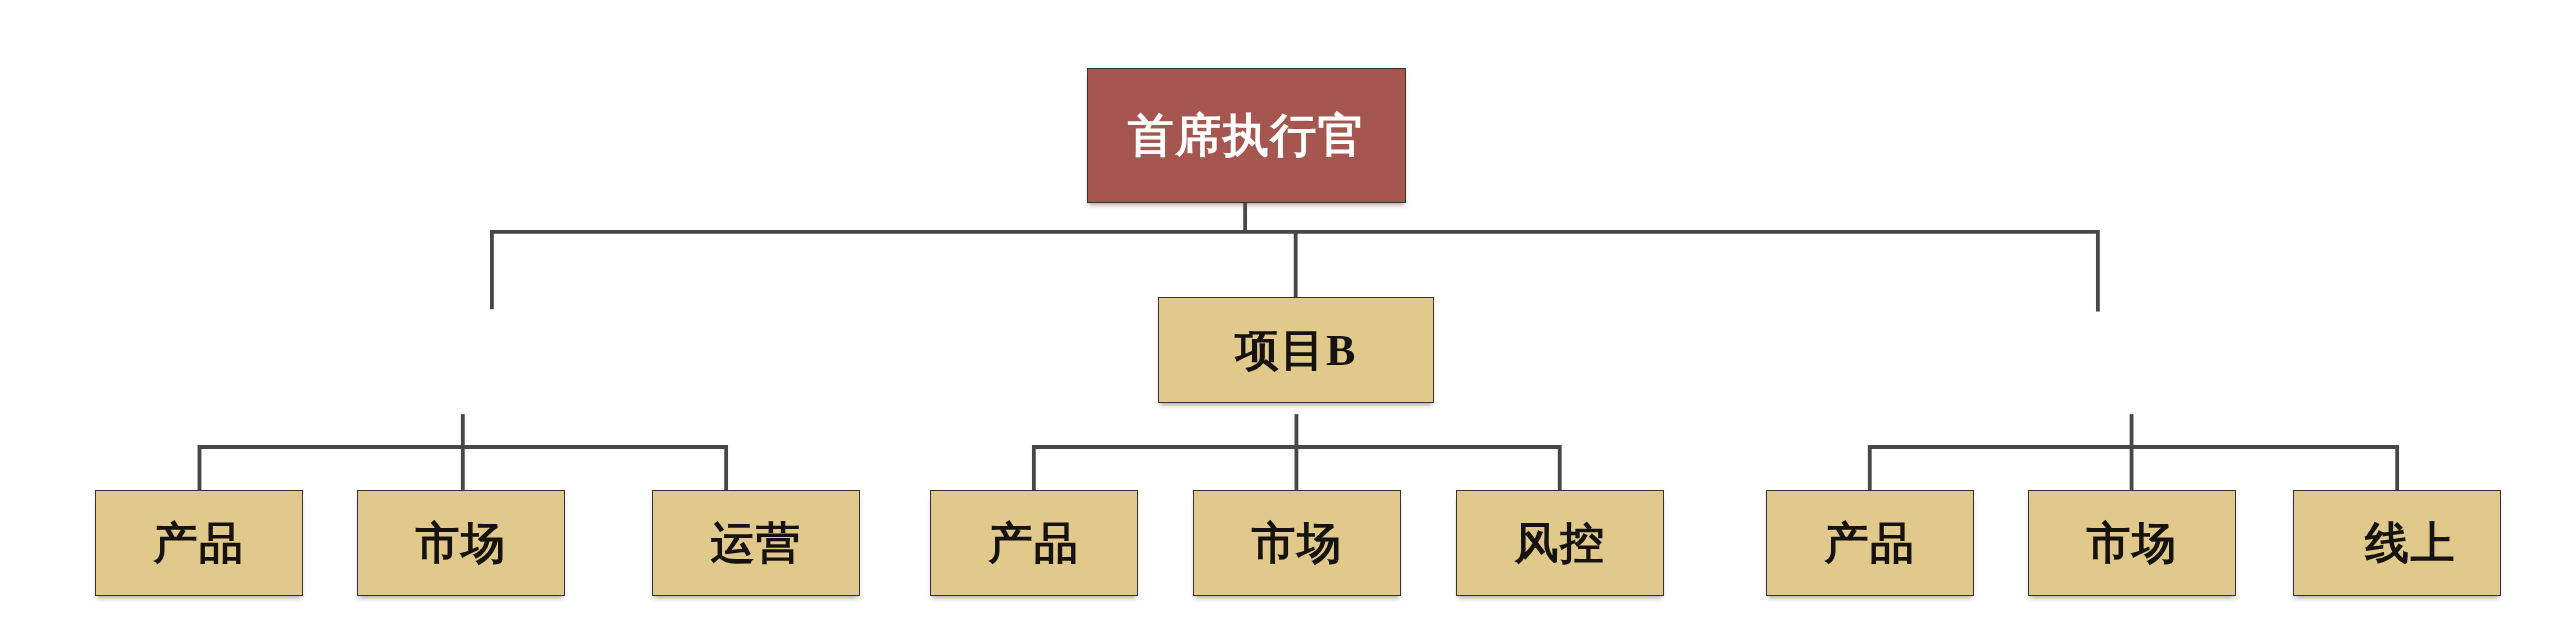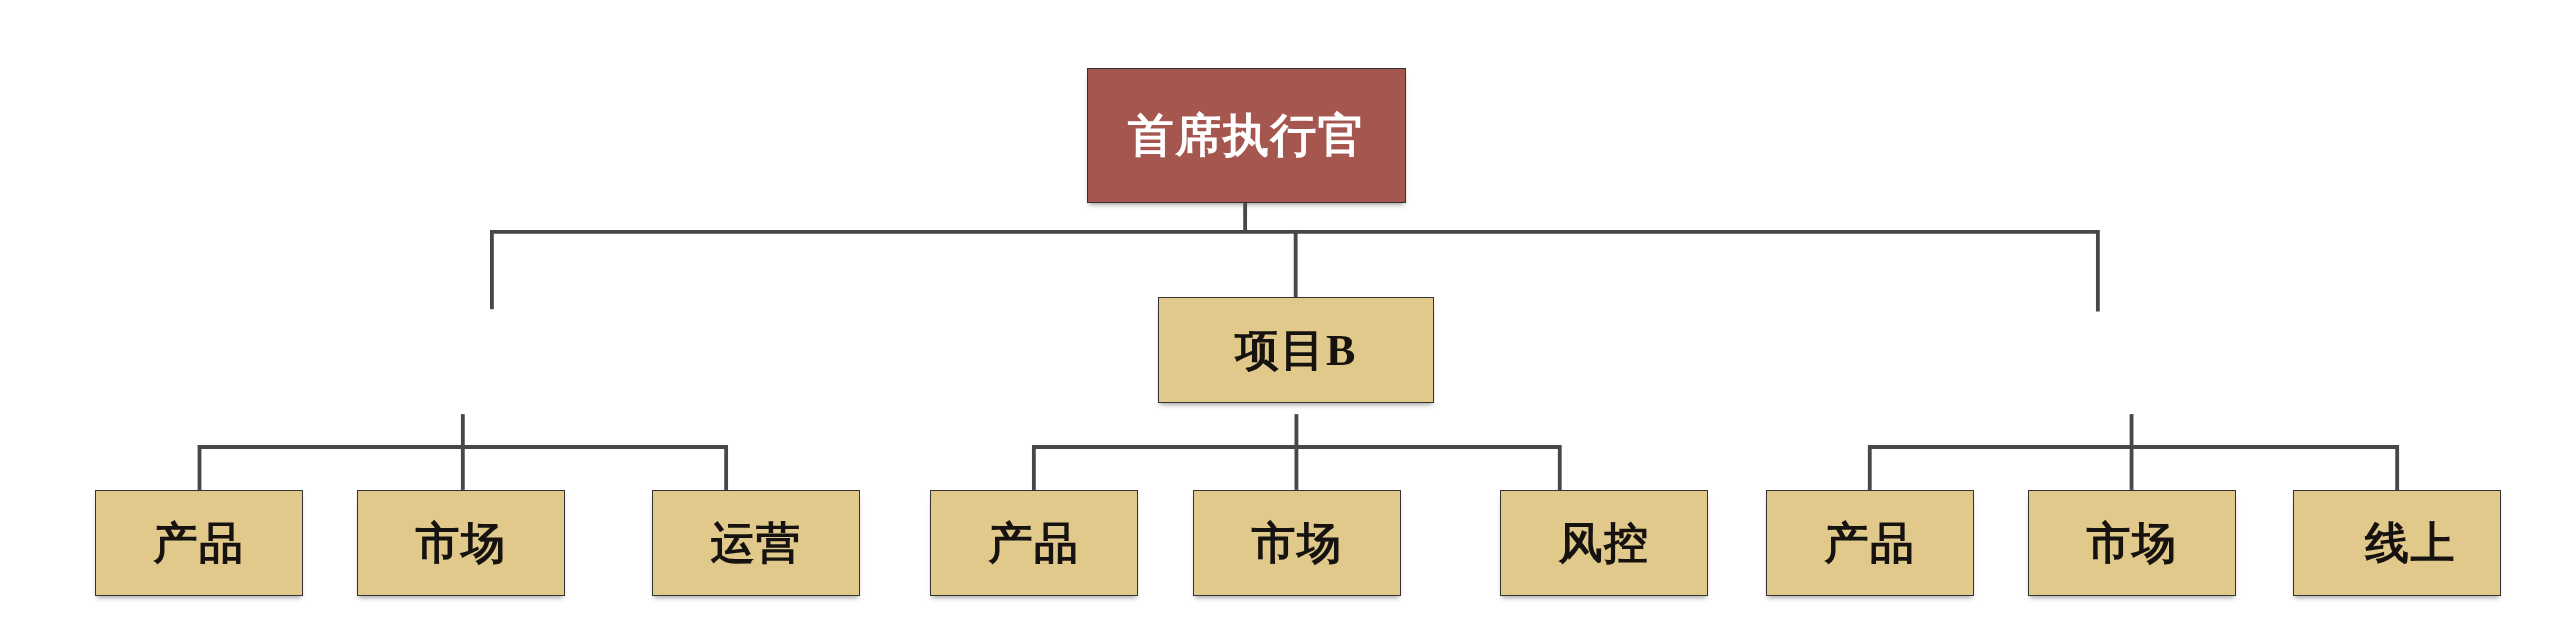--- a/index.html
+++ b/index.html
@@ -76,20 +76,20 @@
   <div class="node node-root" style="left:1087px;top:68px;width:319px;height:135px;">首席执行官</div>
 
   <div class="node node-branch" style="left:1158px;top:297px;width:276px;height:106px;">项目B</div>
 
   <div class="node node-leaf" style="left:95px;top:490px;width:208px;height:106px;">产品</div>
   <div class="node node-leaf" style="left:357px;top:490px;width:208px;height:106px;">市场</div>
   <div class="node node-leaf" style="left:652px;top:490px;width:208px;height:106px;">运营</div>
 
   <div class="node node-leaf" style="left:930px;top:490px;width:208px;height:106px;">产品</div>
   <div class="node node-leaf" style="left:1193px;top:490px;width:208px;height:106px;">市场</div>
-  <div class="node node-leaf" style="left:1456px;top:490px;width:208px;height:106px;margin-left:44px;">风控</div>
+  <div class="node node-leaf" style="left:1456px;top:490px;width:208px;height:106px;">风控</div>
 
   <div class="node node-leaf" style="left:1766px;top:490px;width:208px;height:106px;">产品</div>
   <div class="node node-leaf" style="left:2028px;top:490px;width:208px;height:106px;">市场</div>
   <div class="node node-leaf" style="left:2293px;top:490px;width:208px;height:106px;padding-left:27px;">线上</div>
 
 </div>
 
 
 </body></html>

